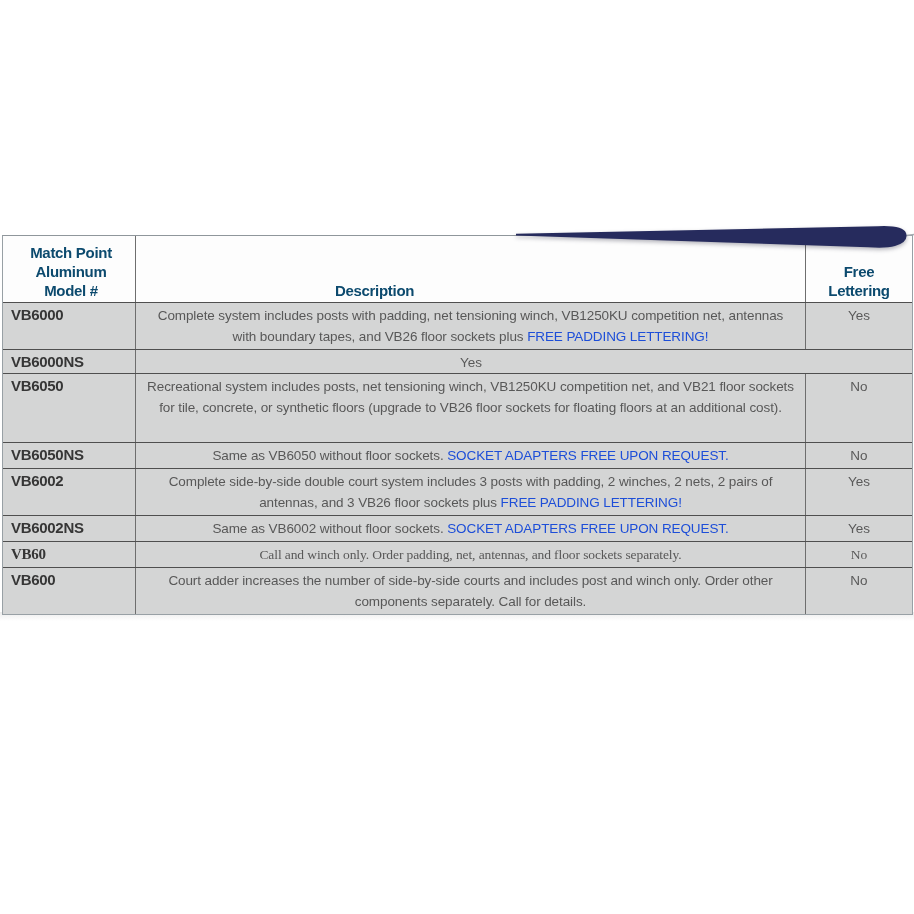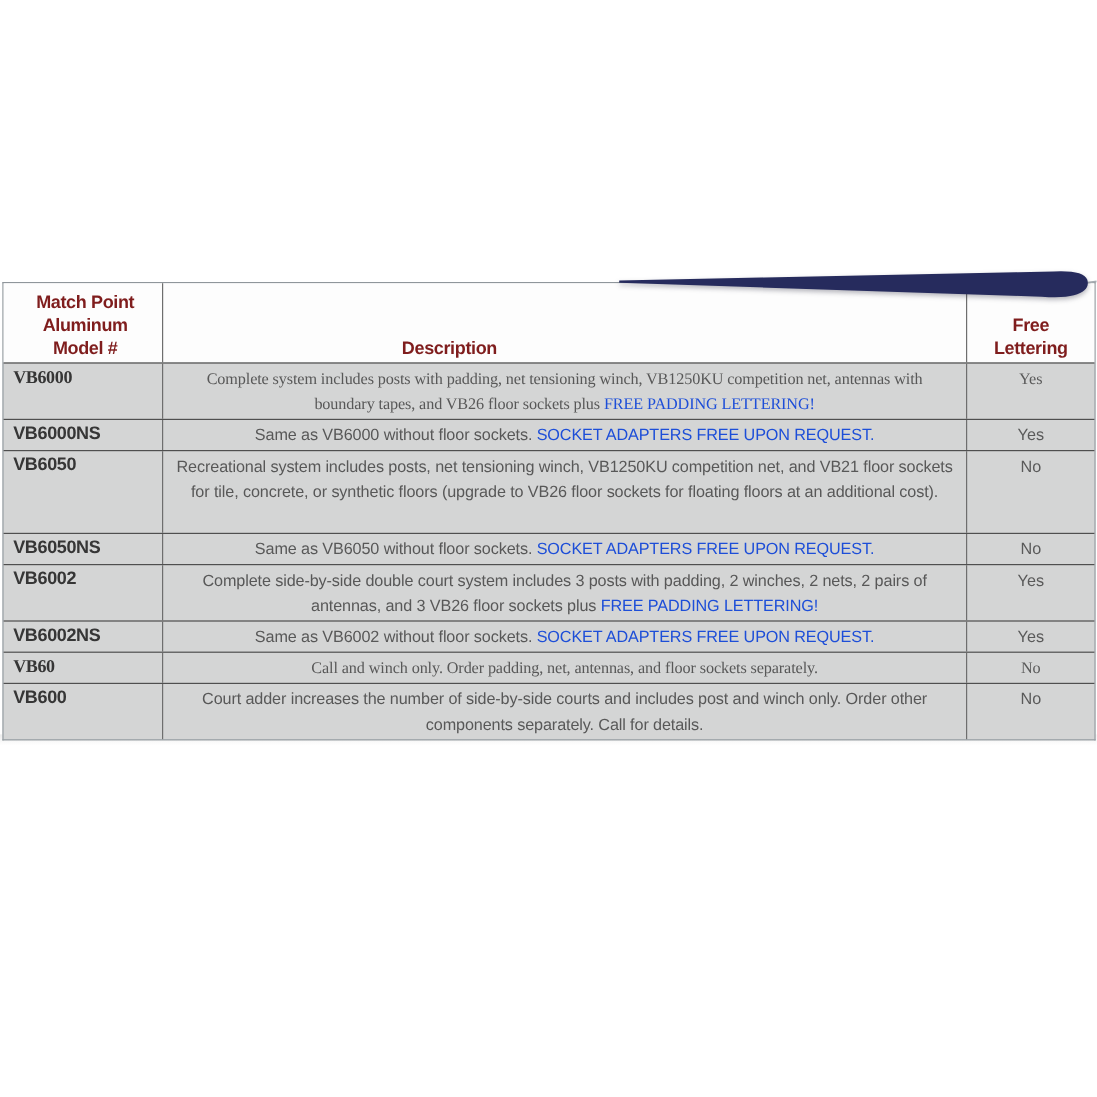--- a/index.html
+++ b/index.html
@@ -23,41 +23,41 @@
   .cell{min-width:0;}
   .cell.model,.cell.desc{border-right:1px solid #6e6e6e;}
 
   
   .row.head{background:#fdfdfd;min-height:66px;}
   .row.head .cell{
     display:flex;flex-direction:column;justify-content:flex-end;align-items:center;
     padding-bottom:2px;
   }
   .hdr-line{
-    font-weight:bold;font-size:15px;line-height:19px;color:#7f1d1d;
+    font-weight:bold;font-size:15px;line-height:19px;color:#0c4a6e;
     letter-spacing:-0.3px;text-align:center;
   }
   .hdr-desc-wrap{transform:translateX(-96px);margin-top:36px;}
 
   
   .cell.model{
     font-weight:bold;font-size:15px;line-height:20px;color:#363636;
     letter-spacing:-0.3px;padding:2px 4px 0 8px;text-align:left;
   }
   .cell.desc{
     font-size:13.5px;line-height:21px;color:#585858;text-align:center;
     padding:2px 10px 2px 10px;letter-spacing:-0.1px;
   }
   .cell.free{
     font-size:13.5px;line-height:21px;color:#5a5a5a;text-align:center;
     padding-top:2px;
   }
   .blue{color:#1d4ed8;}
 
-  .r1{min-height:46px;font-family:Liberation Serif, serif;} .r2{min-height:22px;} .r3{min-height:68px;}
+  .r1{min-height:46px;} .r2{min-height:22px;} .r3{min-height:68px;}
   .r4{min-height:23px;} .r5{min-height:45px;} .r6{min-height:24px;}
   .r7{min-height:22px;font-family:Liberation Serif, serif;} .r8{min-height:43px;}
 
   
   .under-band{
     position:absolute;left:0;top:612px;width:914px;height:9px;
     background:linear-gradient(#ececec,#ffffff);z-index:1;
   }
 </style>
 </head>
@@ -88,21 +88,20 @@
     </div>
 
     <div class="row r1">
       <div class="cell model">VB6000</div>
       <div class="cell desc"><span>Complete system includes posts with padding, net tensioning winch, VB1250KU competition net, antennas with boundary tapes, and VB26 floor sockets plus </span><span class="blue">FREE PADDING LETTERING!</span></div>
       <div class="cell free">Yes</div>
     </div>
 
     <div class="row r2">
       <div class="cell model">VB6000NS</div>
-      <div class="cell desc"><span>Same as VB6000 without floor sockets. </span><span class="blue">SOCKET ADAPTERS FREE UPON REQUEST.</span></div>
       <div class="cell free">Yes</div>
     </div>
 
     <div class="row r3">
       <div class="cell model">VB6050</div>
       <div class="cell desc"><span>Recreational system includes posts, net tensioning winch, VB1250KU competition net, and VB21 floor sockets for tile, concrete, or synthetic floors (upgrade to VB26 floor sockets for floating floors at an additional cost).</span><span class="blue"></span></div>
       <div class="cell free">No</div>
     </div>
 
     <div class="row r4">

